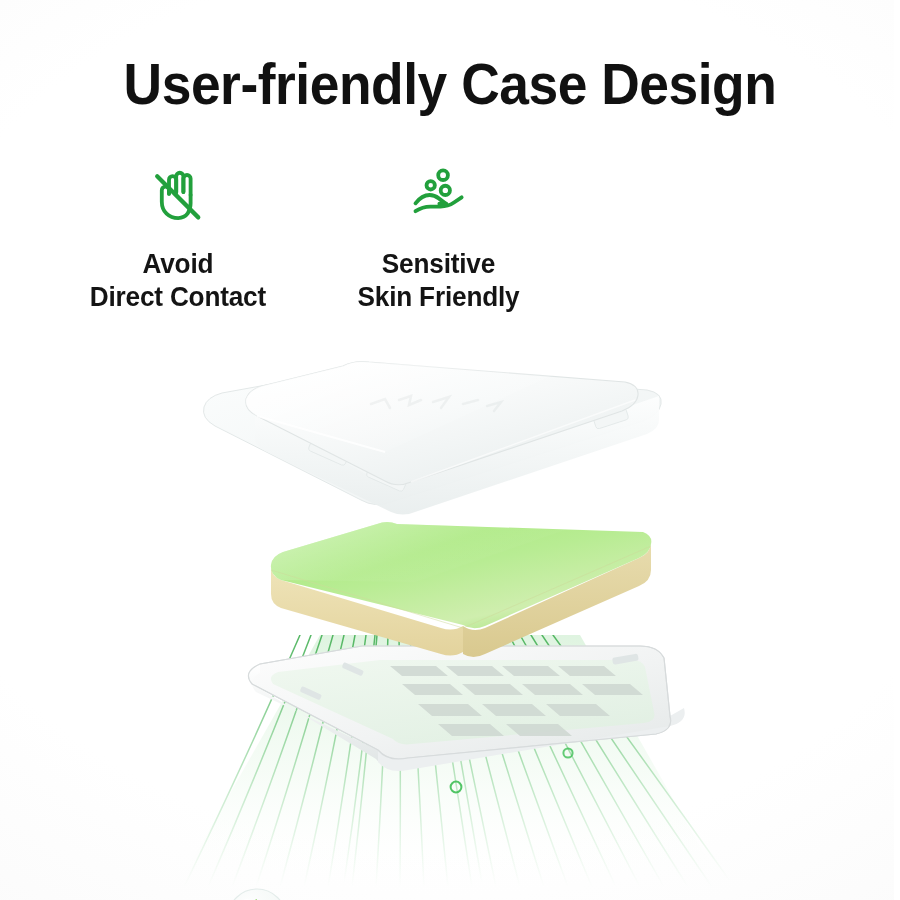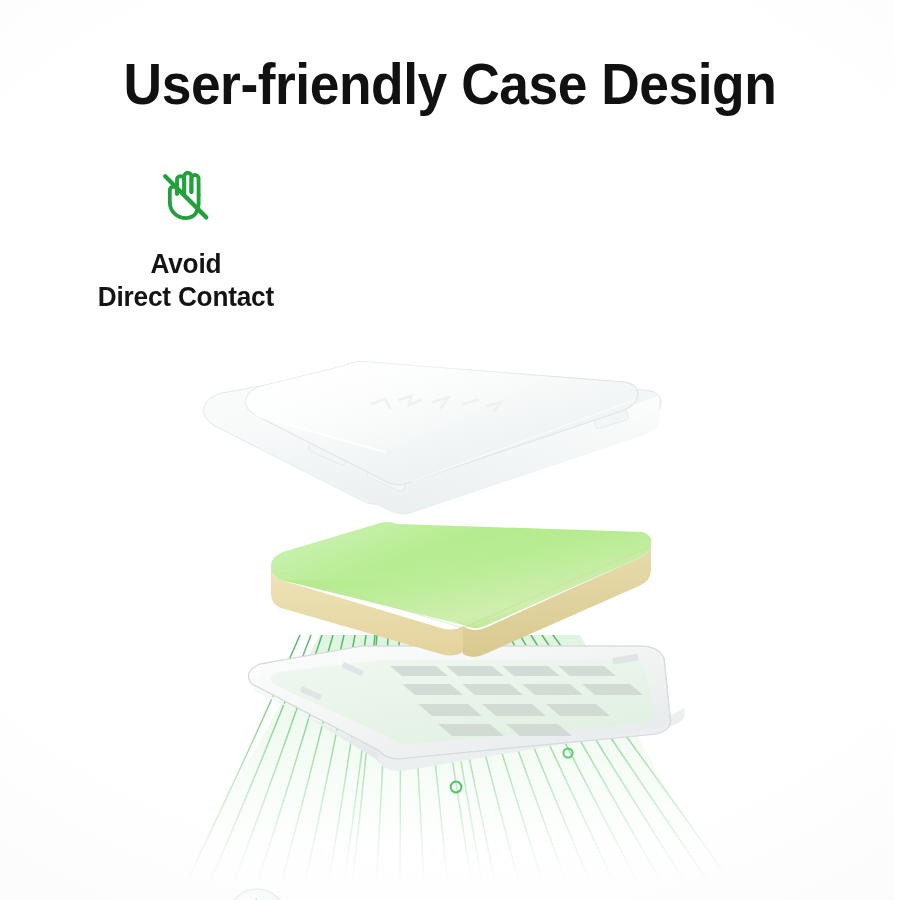--- a/index.html
+++ b/index.html
@@ -37,21 +37,21 @@
     letter-spacing: -0.5px;
     transform: scaleX(0.92);
     transform-origin: 50% 50%;
     white-space: nowrap;
   }
 
   
   #features {
     position: absolute;
     top: 160px;
-    left: 56px;
+    left: 48px;
     width: 780px;
     display: flex;
     align-items: flex-start;
   }
   .feature {
     width: 260px;
     display: flex;
     flex-direction: column;
     align-items: center;
   }
@@ -132,20 +132,38 @@
 
           <path d="M13.5 14.5 L50 51" stroke-width="3.8"></path>
         </svg>
       </div>
       <div class="feature-label">
         <span>Avoid</span>
         <span class="l2">Direct Contact</span>
       </div>
     </div>
 
+    <div class="feature">
+      <div class="feature-icon">
+        <svg width="72" height="72" viewBox="0 0 64 64" fill="none" stroke="#22a03c" stroke-width="3.4" stroke-linecap="round" stroke-linejoin="round">
+
+          <circle cx="36.5" cy="13.5" r="4.3"></circle>
+          <circle cx="25.5" cy="22.5" r="3.7"></circle>
+          <circle cx="38.5" cy="27" r="4.1"></circle>
+
+          <path d="M12 38.5 c3.5-4.6 8.2-7.4 12.6-7.4 c3.1 0 5.6 1.1 8.1 3 l6.4 4.9"></path>
+          <path d="M12 45.5 c4.6-3 8.8-4.1 13.2-4.1 h9.1 c4.4 0 8.2-1.1 11.9-3.6 l6.8-4.6"></path>
+          <path d="M33.2 38.9 h6.1"></path>
+        </svg>
+      </div>
+      <div class="feature-label">
+        <span>Sensitive</span>
+        <span class="l2">Skin Friendly</span>
+      </div>
+    </div>
 
 
   </div>
 
   <div id="scene">
 
     <div id="vapor">
       <svg width="560" height="265" viewBox="0 0 560 265">
         <defs>
           <linearGradient id="vapFade" x1="0" y1="0" x2="0" y2="1">

